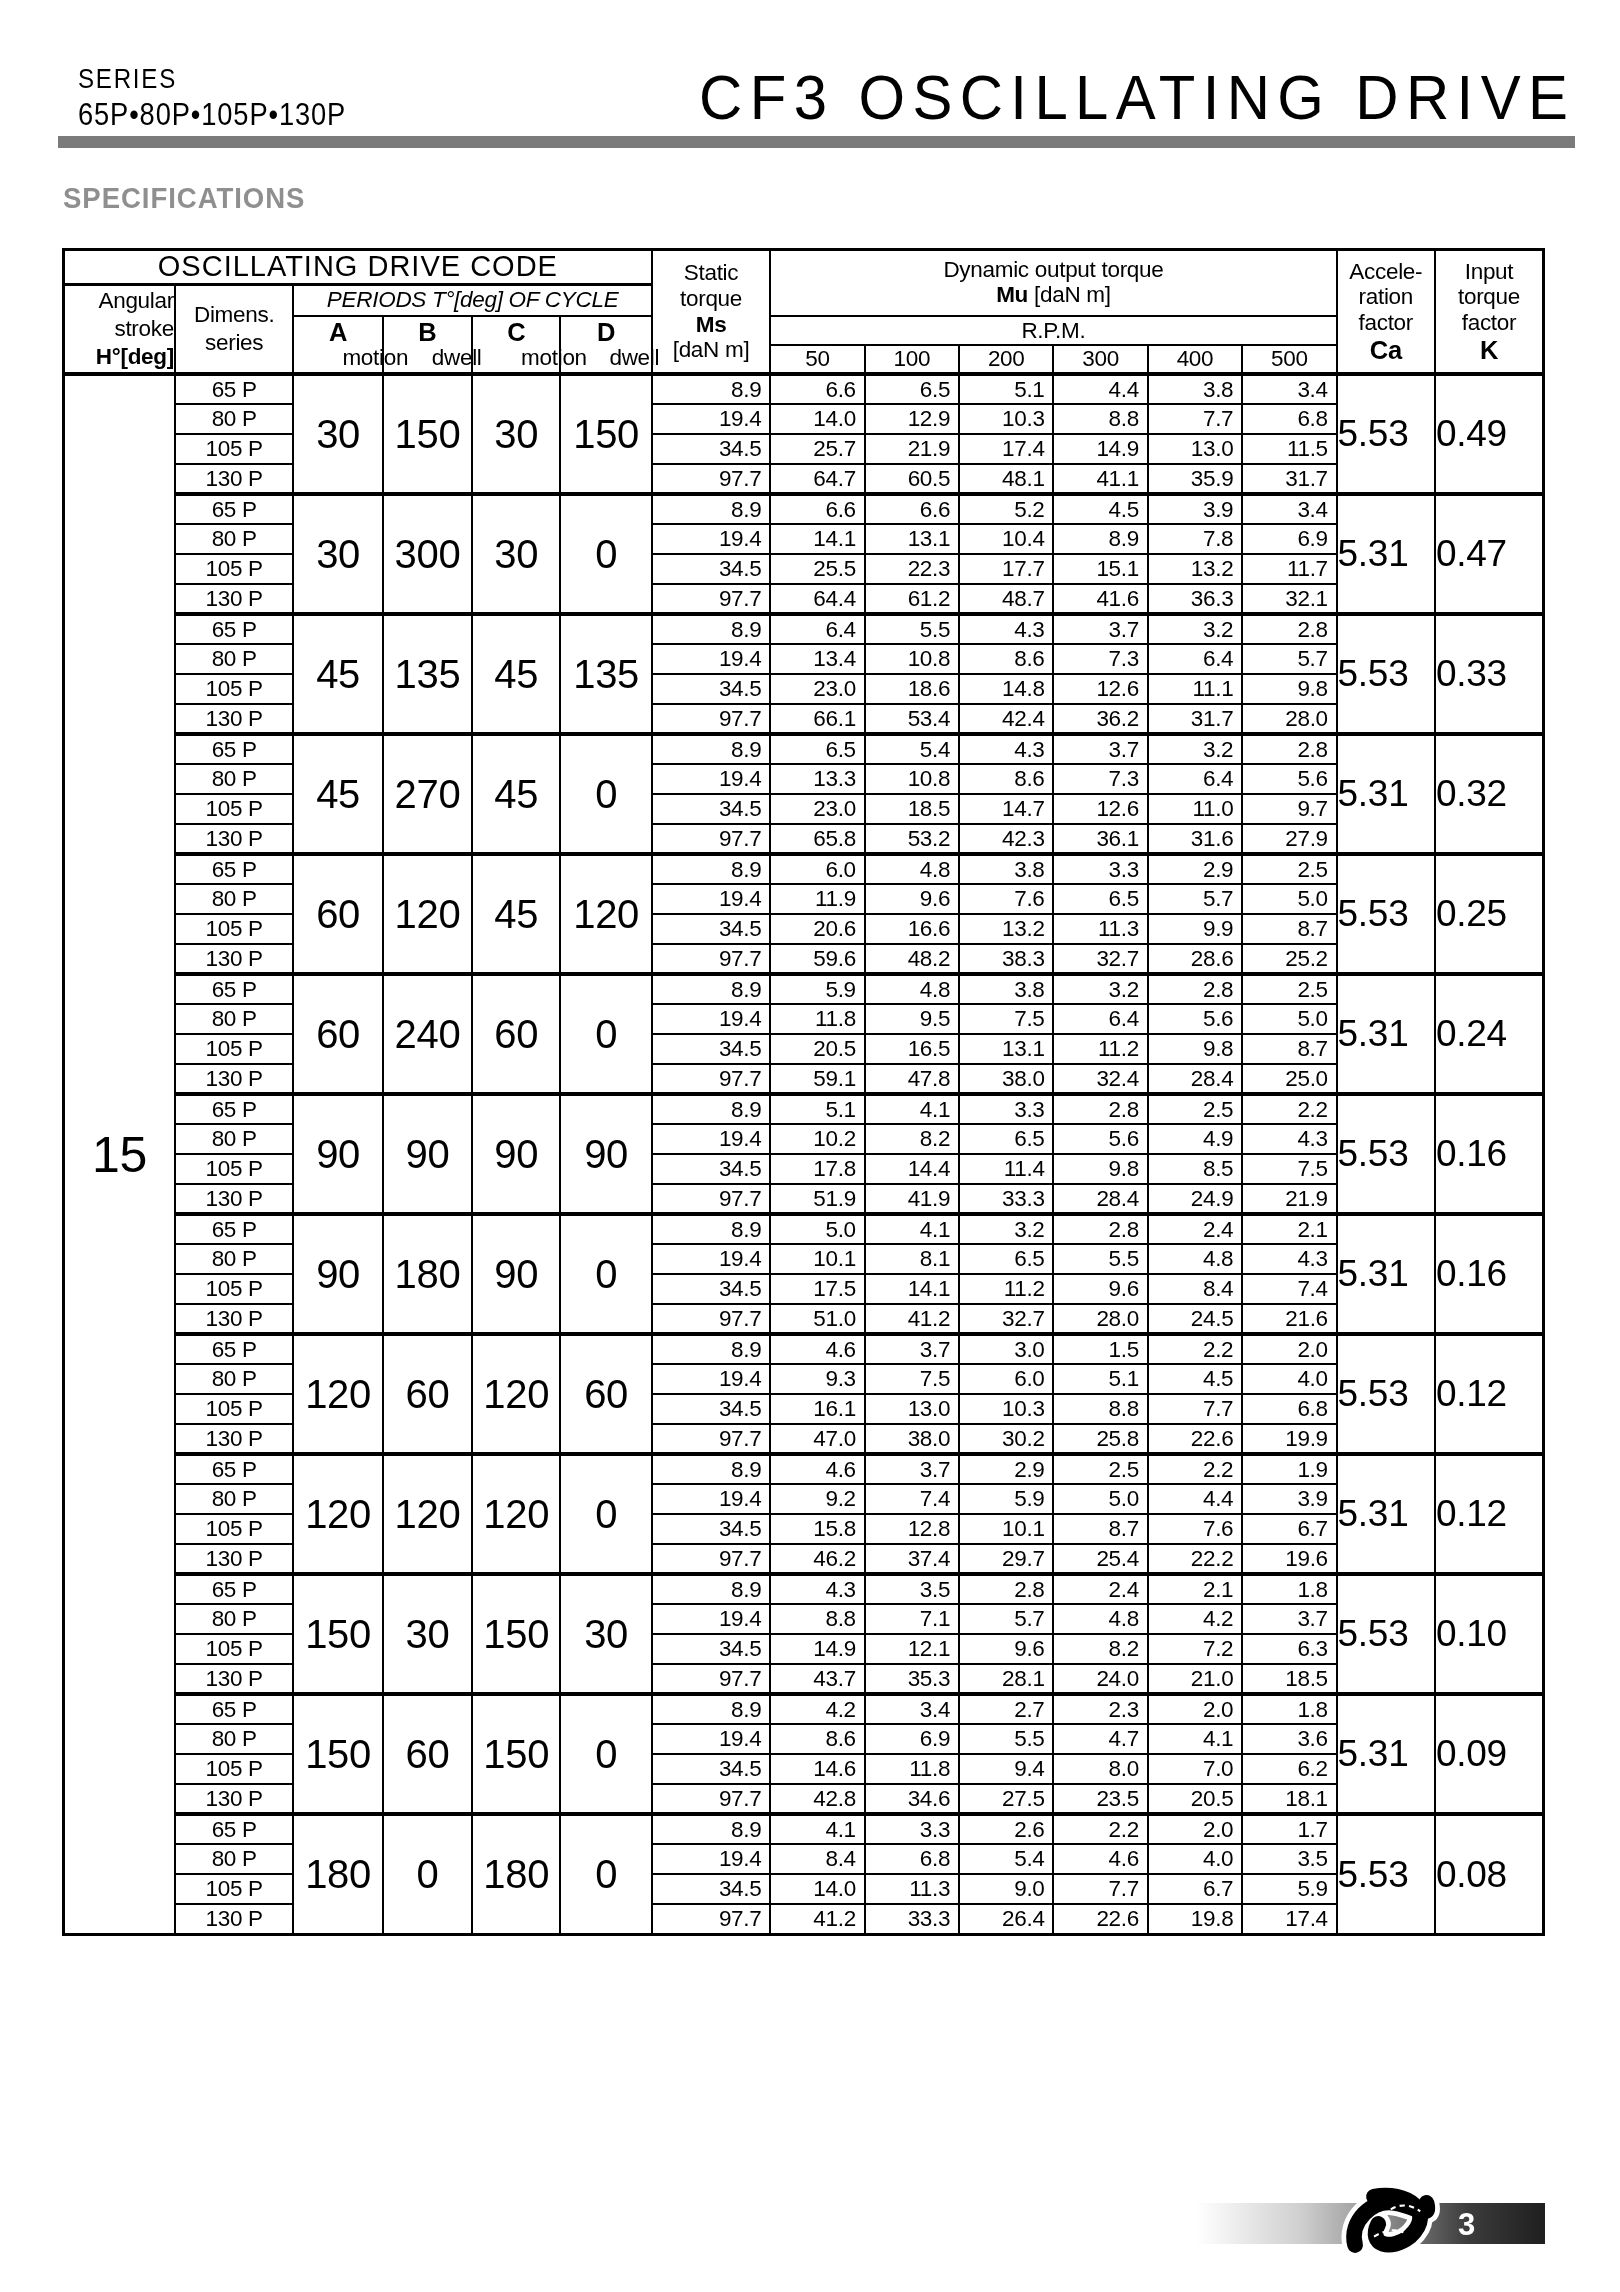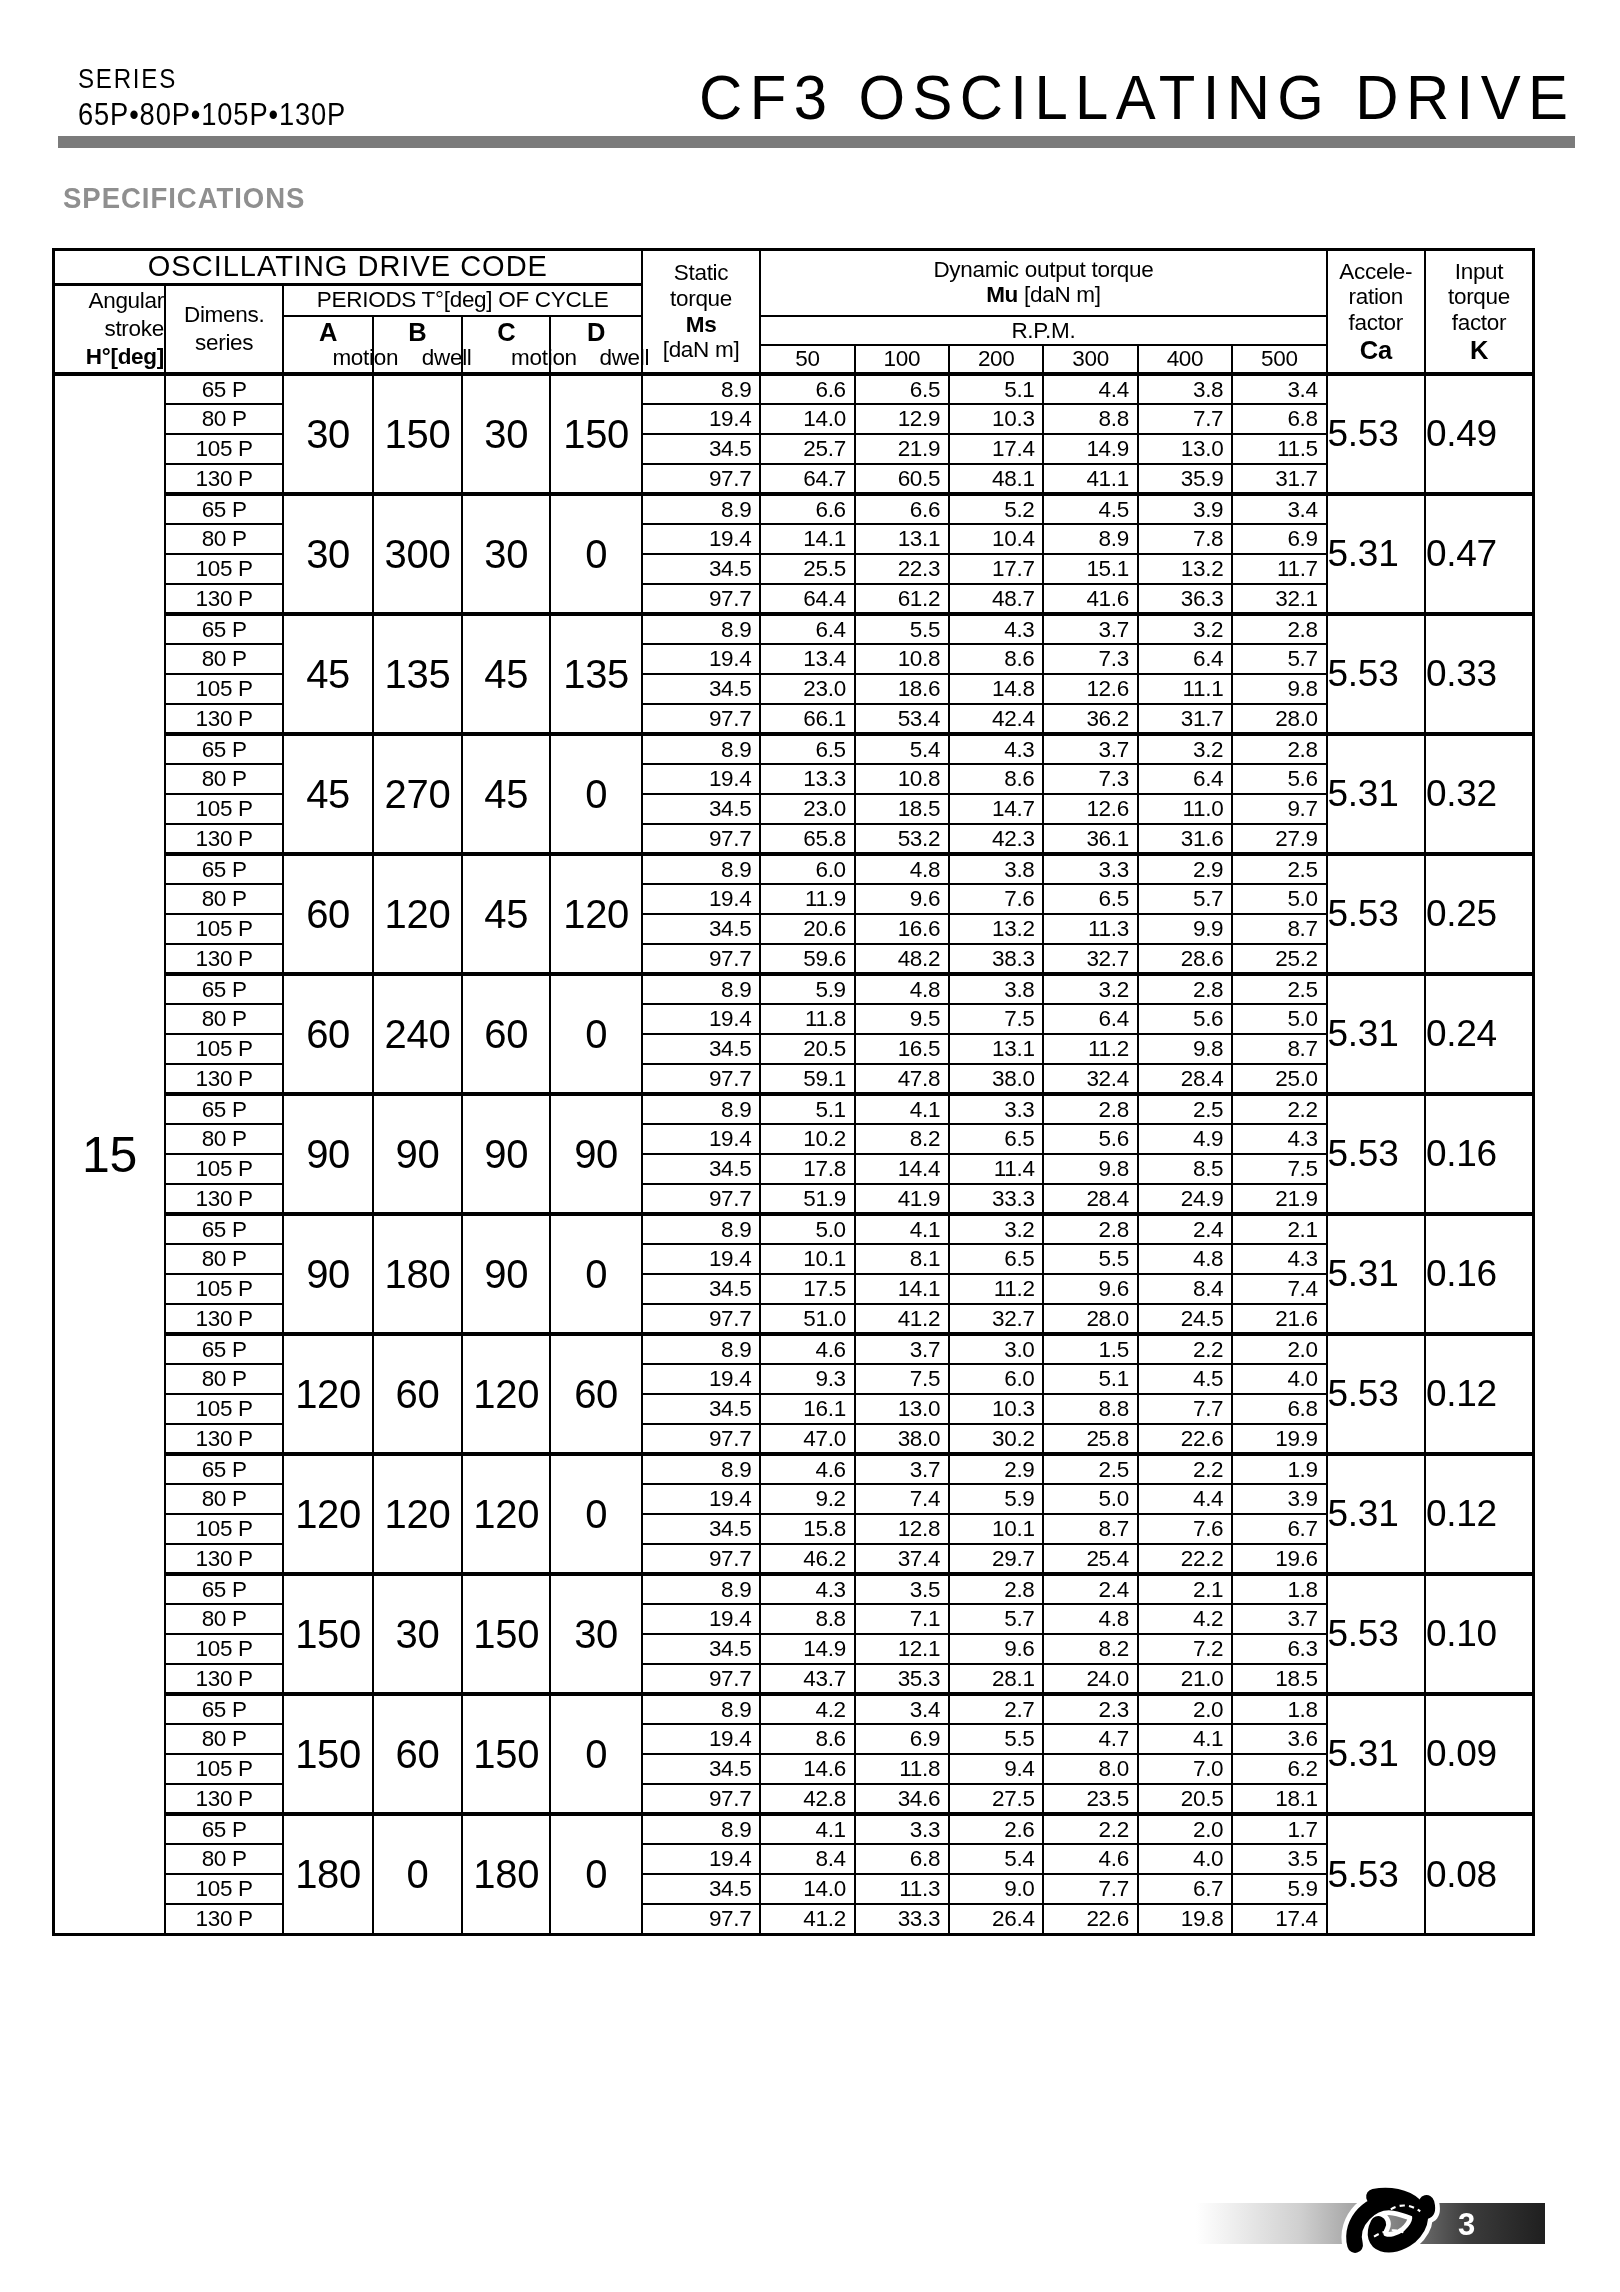--- a/index.html
+++ b/index.html
@@ -7,28 +7,28 @@
 
   
   .series-block{position:absolute;left:78px;top:63px;transform:scaleX(.88);transform-origin:left top;}
   .series-label{font-size:27.4px;letter-spacing:2px;line-height:1.2;}
   .series-models{font-size:31px;letter-spacing:1px;line-height:1.25;}
   .doc-title{position:absolute;top:61px;right:45px;margin:0;font-size:63px;font-weight:400;letter-spacing:7.8px;transform:scaleX(.95);transform-origin:right top;white-space:nowrap;}
   .header-rule{position:absolute;left:58px;top:136px;width:1517px;height:11.8px;background:var(--rule-gray,#7b7b7b);}
   .spec-heading{position:absolute;left:63px;top:182px;font-size:29px;font-weight:bold;color:var(--heading-gray,#8f8f8f);letter-spacing:1px;transform:scaleX(.95);transform-origin:left top;}
 
   
-  .spec-table{position:absolute;left:52px;top:248px;width:1483px;border-collapse:collapse;table-layout:fixed;border:3.9px solid #000;font-size:22.5px;letter-spacing:-0.3px;}
+  .spec-table{position:absolute;left:62px;top:248px;width:1483px;border-collapse:collapse;table-layout:fixed;border:3.9px solid #000;font-size:22.5px;letter-spacing:-0.3px;}
   .spec-table td{padding:0;vertical-align:middle;}
   thead td{border:2px solid #000;text-align:center;line-height:1.1;}
   tr.h1{height:30px}tr.h2{height:32px}tr.h3{height:29px}tr.h4{height:29px}
   td.code{font-size:29px;letter-spacing:1px;border-bottom-width:3.9px;}
   td.angular-h{text-align:right;padding-left:5.9px;line-height:1.25;}
   td.dimens-h{line-height:1.25;}
-  td.periods-h{font-size:22.5px;}
+  td.periods-h{font-size:22.5px;font-style:italic;}
   td.period-col .pl{font-weight:bold;font-size:25.5px;line-height:1.05;}
   td.period-col .pp{font-size:22.5px;line-height:1.1;padding-left:48px;}
   td.static-h{line-height:1.14;}
   td.factor-h{line-height:1.14;}
   .fbig{font-size:25.5px;}
   .b{font-weight:bold;}
   td.rpm-v{font-size:22.5px;text-align:center;}
 
   tbody td{border:2px solid #000;border-top-width:2.9px;}
   tbody tr{height:30px;}

